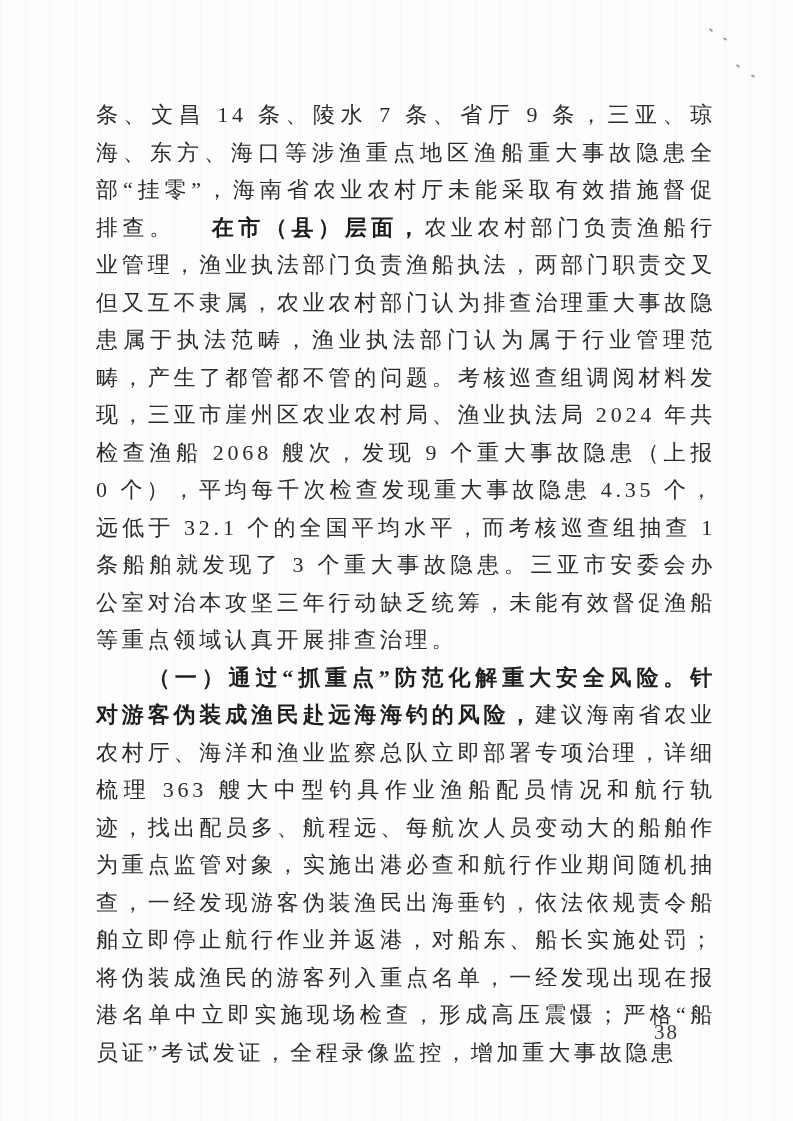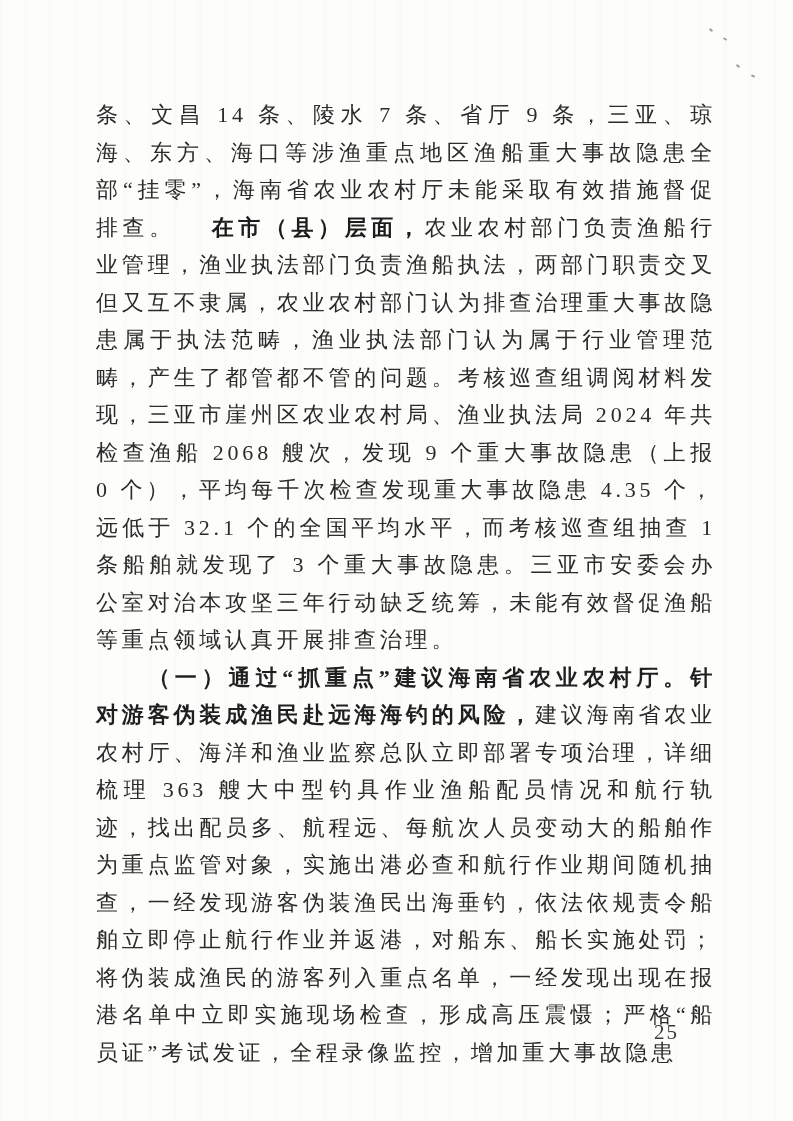--- a/index.html
+++ b/index.html
@@ -90,19 +90,19 @@
   <span class="speck speck-1"></span>
   <span class="speck speck-2"></span>
   <span class="speck speck-3"></span>
   <span class="speck speck-4"></span>
 
   <div class="text-block">
 
     <p class="para"><span>条、文昌 14 条、陵水 7 条、省厅 9 条，三亚、琼海、东方、海口等涉渔重点地区渔船重大事故隐患全部“挂零”，海南省农业农村厅未能采取有效措施督促排查。</span><span class="run-bold-sans">在市（县）层面，</span><span>农业农村部门负责渔船行业管理，渔业执法部门负责渔船执法，两部门职责交叉但又互不隶属，农业农村部门认为排查治理重大事故隐患属于执法范畴，渔业执法部门认为属于行业管理范畴，产生了都管都不管的问题。考核巡查组调阅材料发现，三亚市崖州区农业农村局、渔业执法局 2024 年共检查渔船 2068 艘次，发现 9 个重大事故隐患（上报 0 个），平均每千次检查发现重大事故隐患 4.35 个，远低于 32.1 个的全国平均水平，而考核巡查组抽查 1 条船舶就发现了 3 个重大事故隐患。三亚市安委会办公室对治本攻坚三年行动缺乏统筹，未能有效督促渔船等重点领域认真开展排查治理。</span></p>
 
 
-    <p class="para indent-2"><span class="run-bold-serif">（一）通过“抓重点”建议海南省农业农村厅。针对游客伪装成渔民赴远海海钓的风险，</span><span>建议海南省农业农村厅、海洋和渔业监察总队立即部署专项治理，详细梳理 363 艘大中型钓具作业渔船配员情况和航行轨迹，找出配员多、航程远、每航次人员变动大的船舶作为重点监管对象，实施出港必查和航行作业期间随机抽查，一经发现游客伪装渔民出海垂钓，依法依规责令船舶立即停止航行作业并返港，对船东、船长实施处罚；将伪装成渔民的游客列入重点名单，一经发现出现在报港名单中立即实施现场检查，形成高压震慑；严格“船员证”考试发证，全程录像监控，增加重大事故隐患</span></p>
+    <p class="para indent-2"><span class="run-bold-serif">（一）通过“抓重点”防范化解重大安全风险。针对游客伪装成渔民赴远海海钓的风险，</span><span>建议海南省农业农村厅、海洋和渔业监察总队立即部署专项治理，详细梳理 363 艘大中型钓具作业渔船配员情况和航行轨迹，找出配员多、航程远、每航次人员变动大的船舶作为重点监管对象，实施出港必查和航行作业期间随机抽查，一经发现游客伪装渔民出海垂钓，依法依规责令船舶立即停止航行作业并返港，对船东、船长实施处罚；将伪装成渔民的游客列入重点名单，一经发现出现在报港名单中立即实施现场检查，形成高压震慑；严格“船员证”考试发证，全程录像监控，增加重大事故隐患</span></p>
 
   </div>
 
-  <div class="page-number">25</div>
+  <div class="page-number">38</div>
 
 </div>
 
 </body></html>

